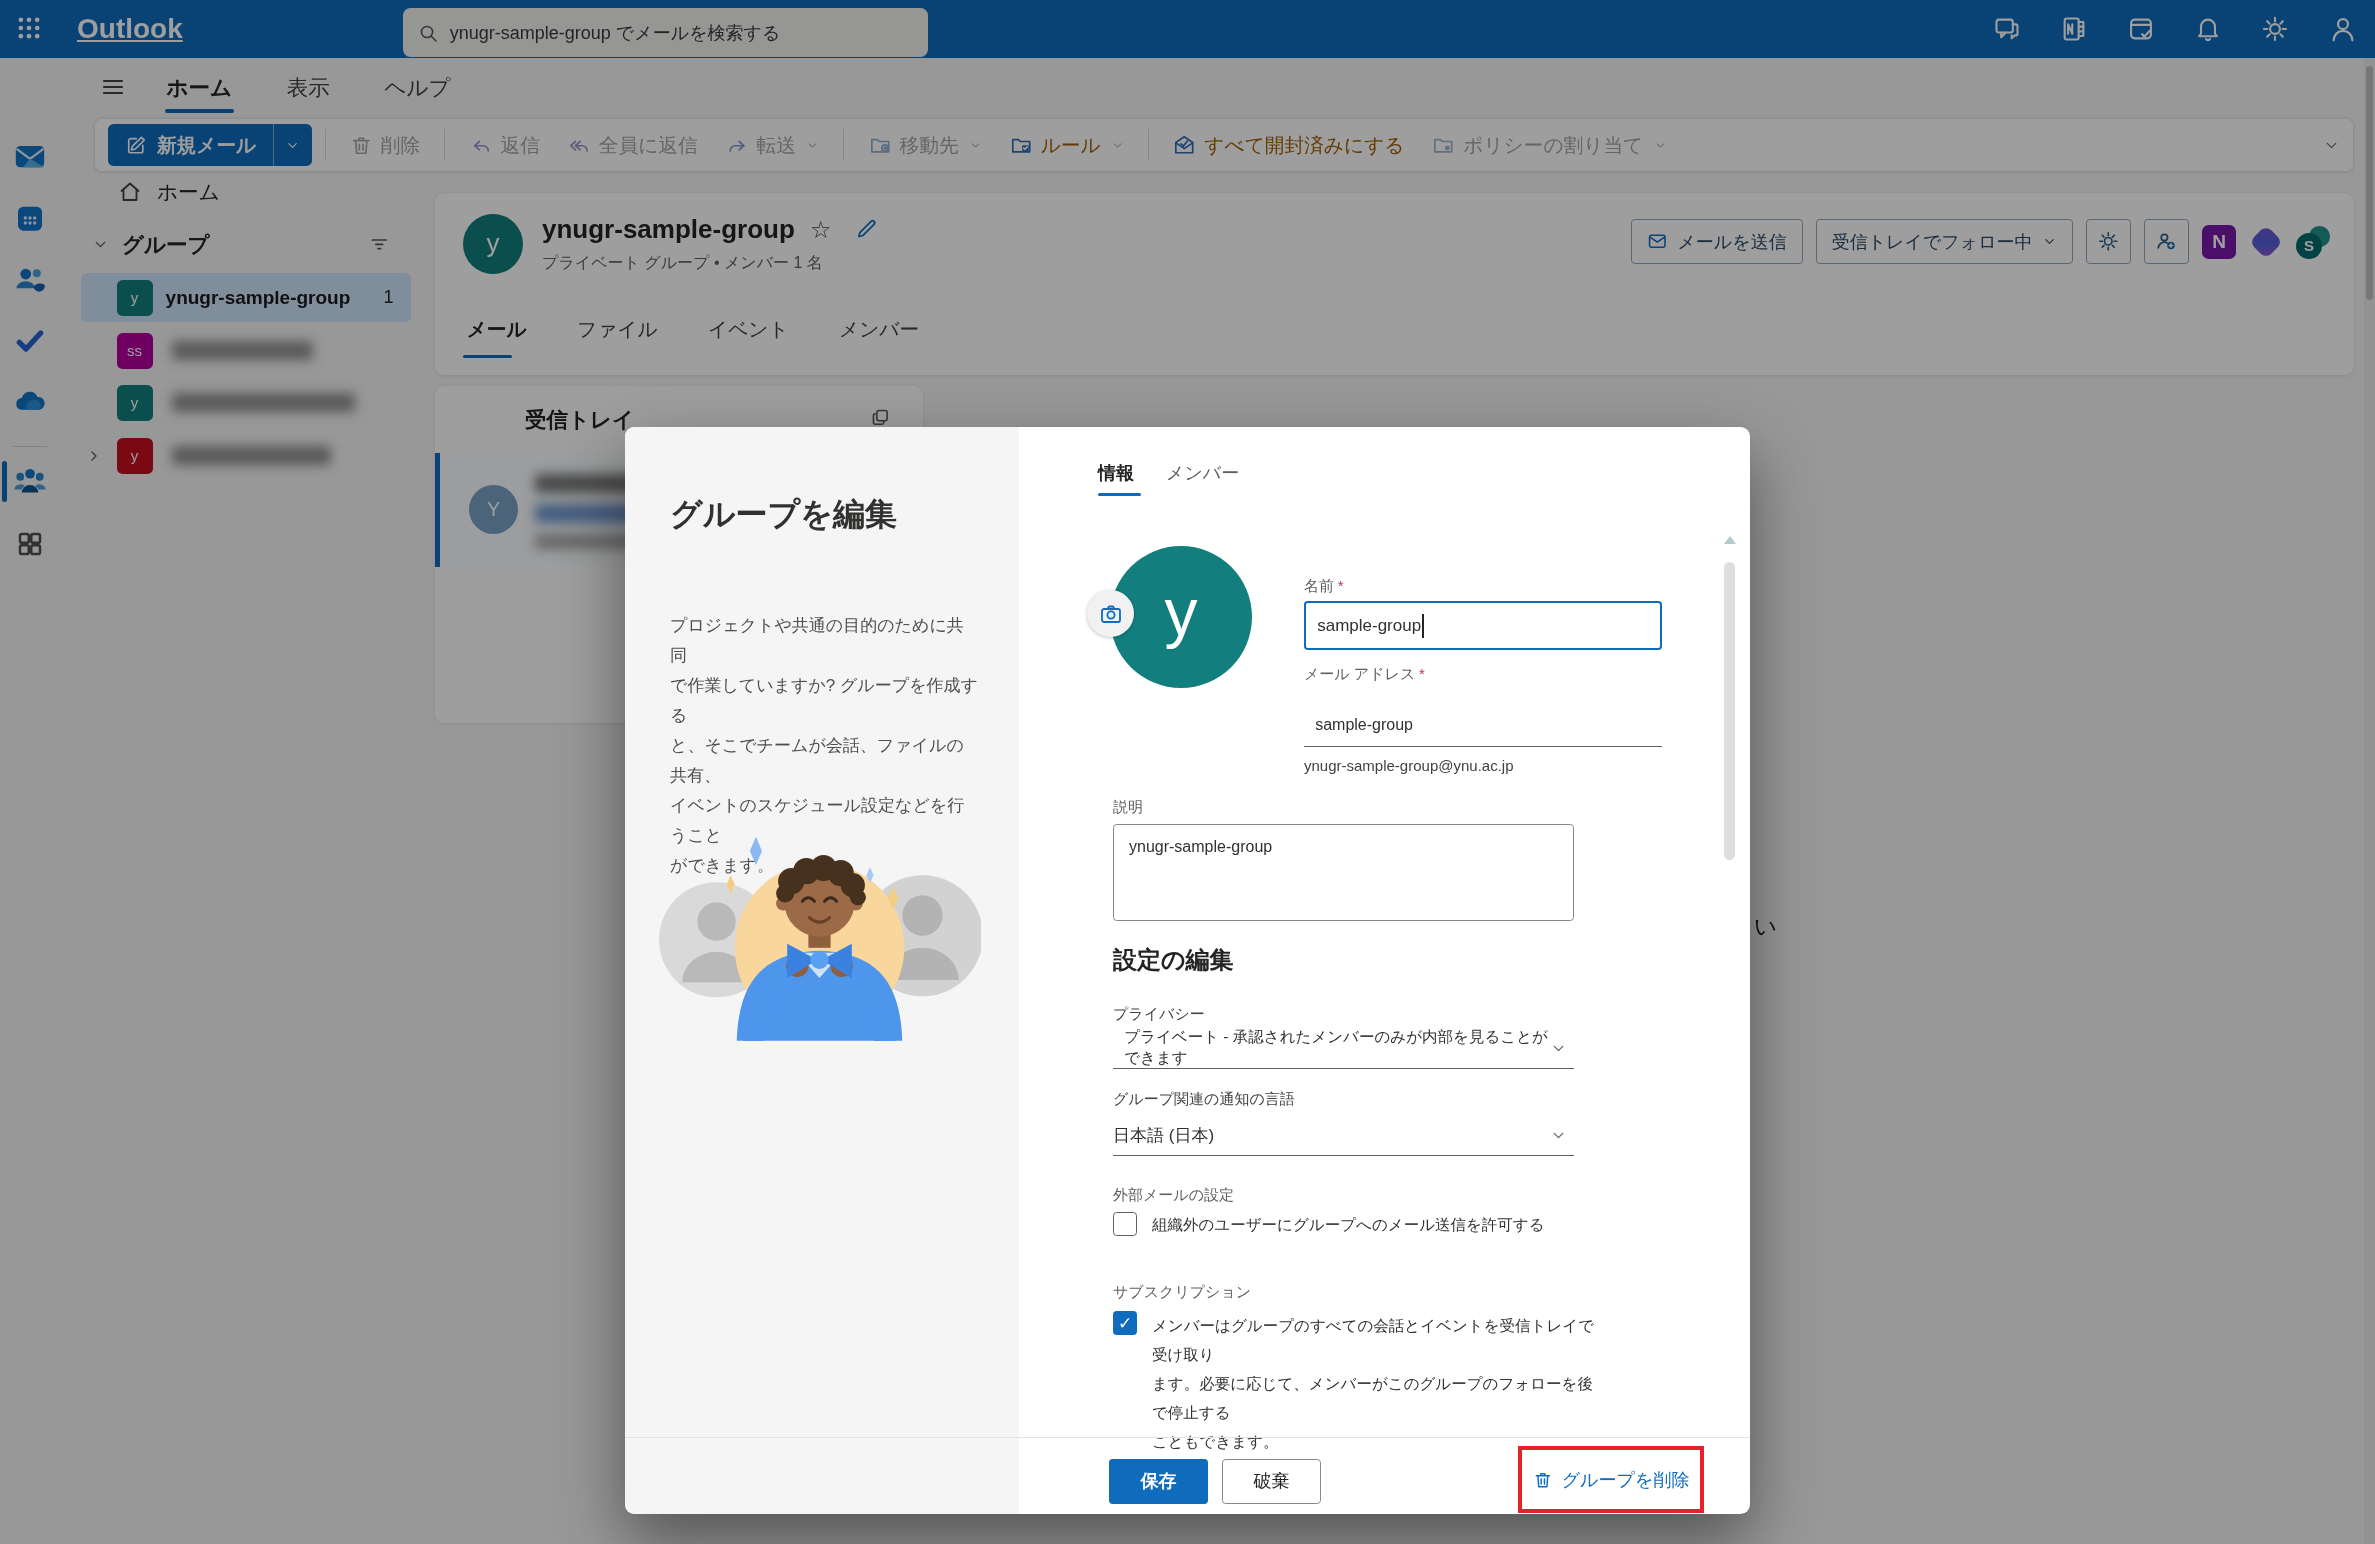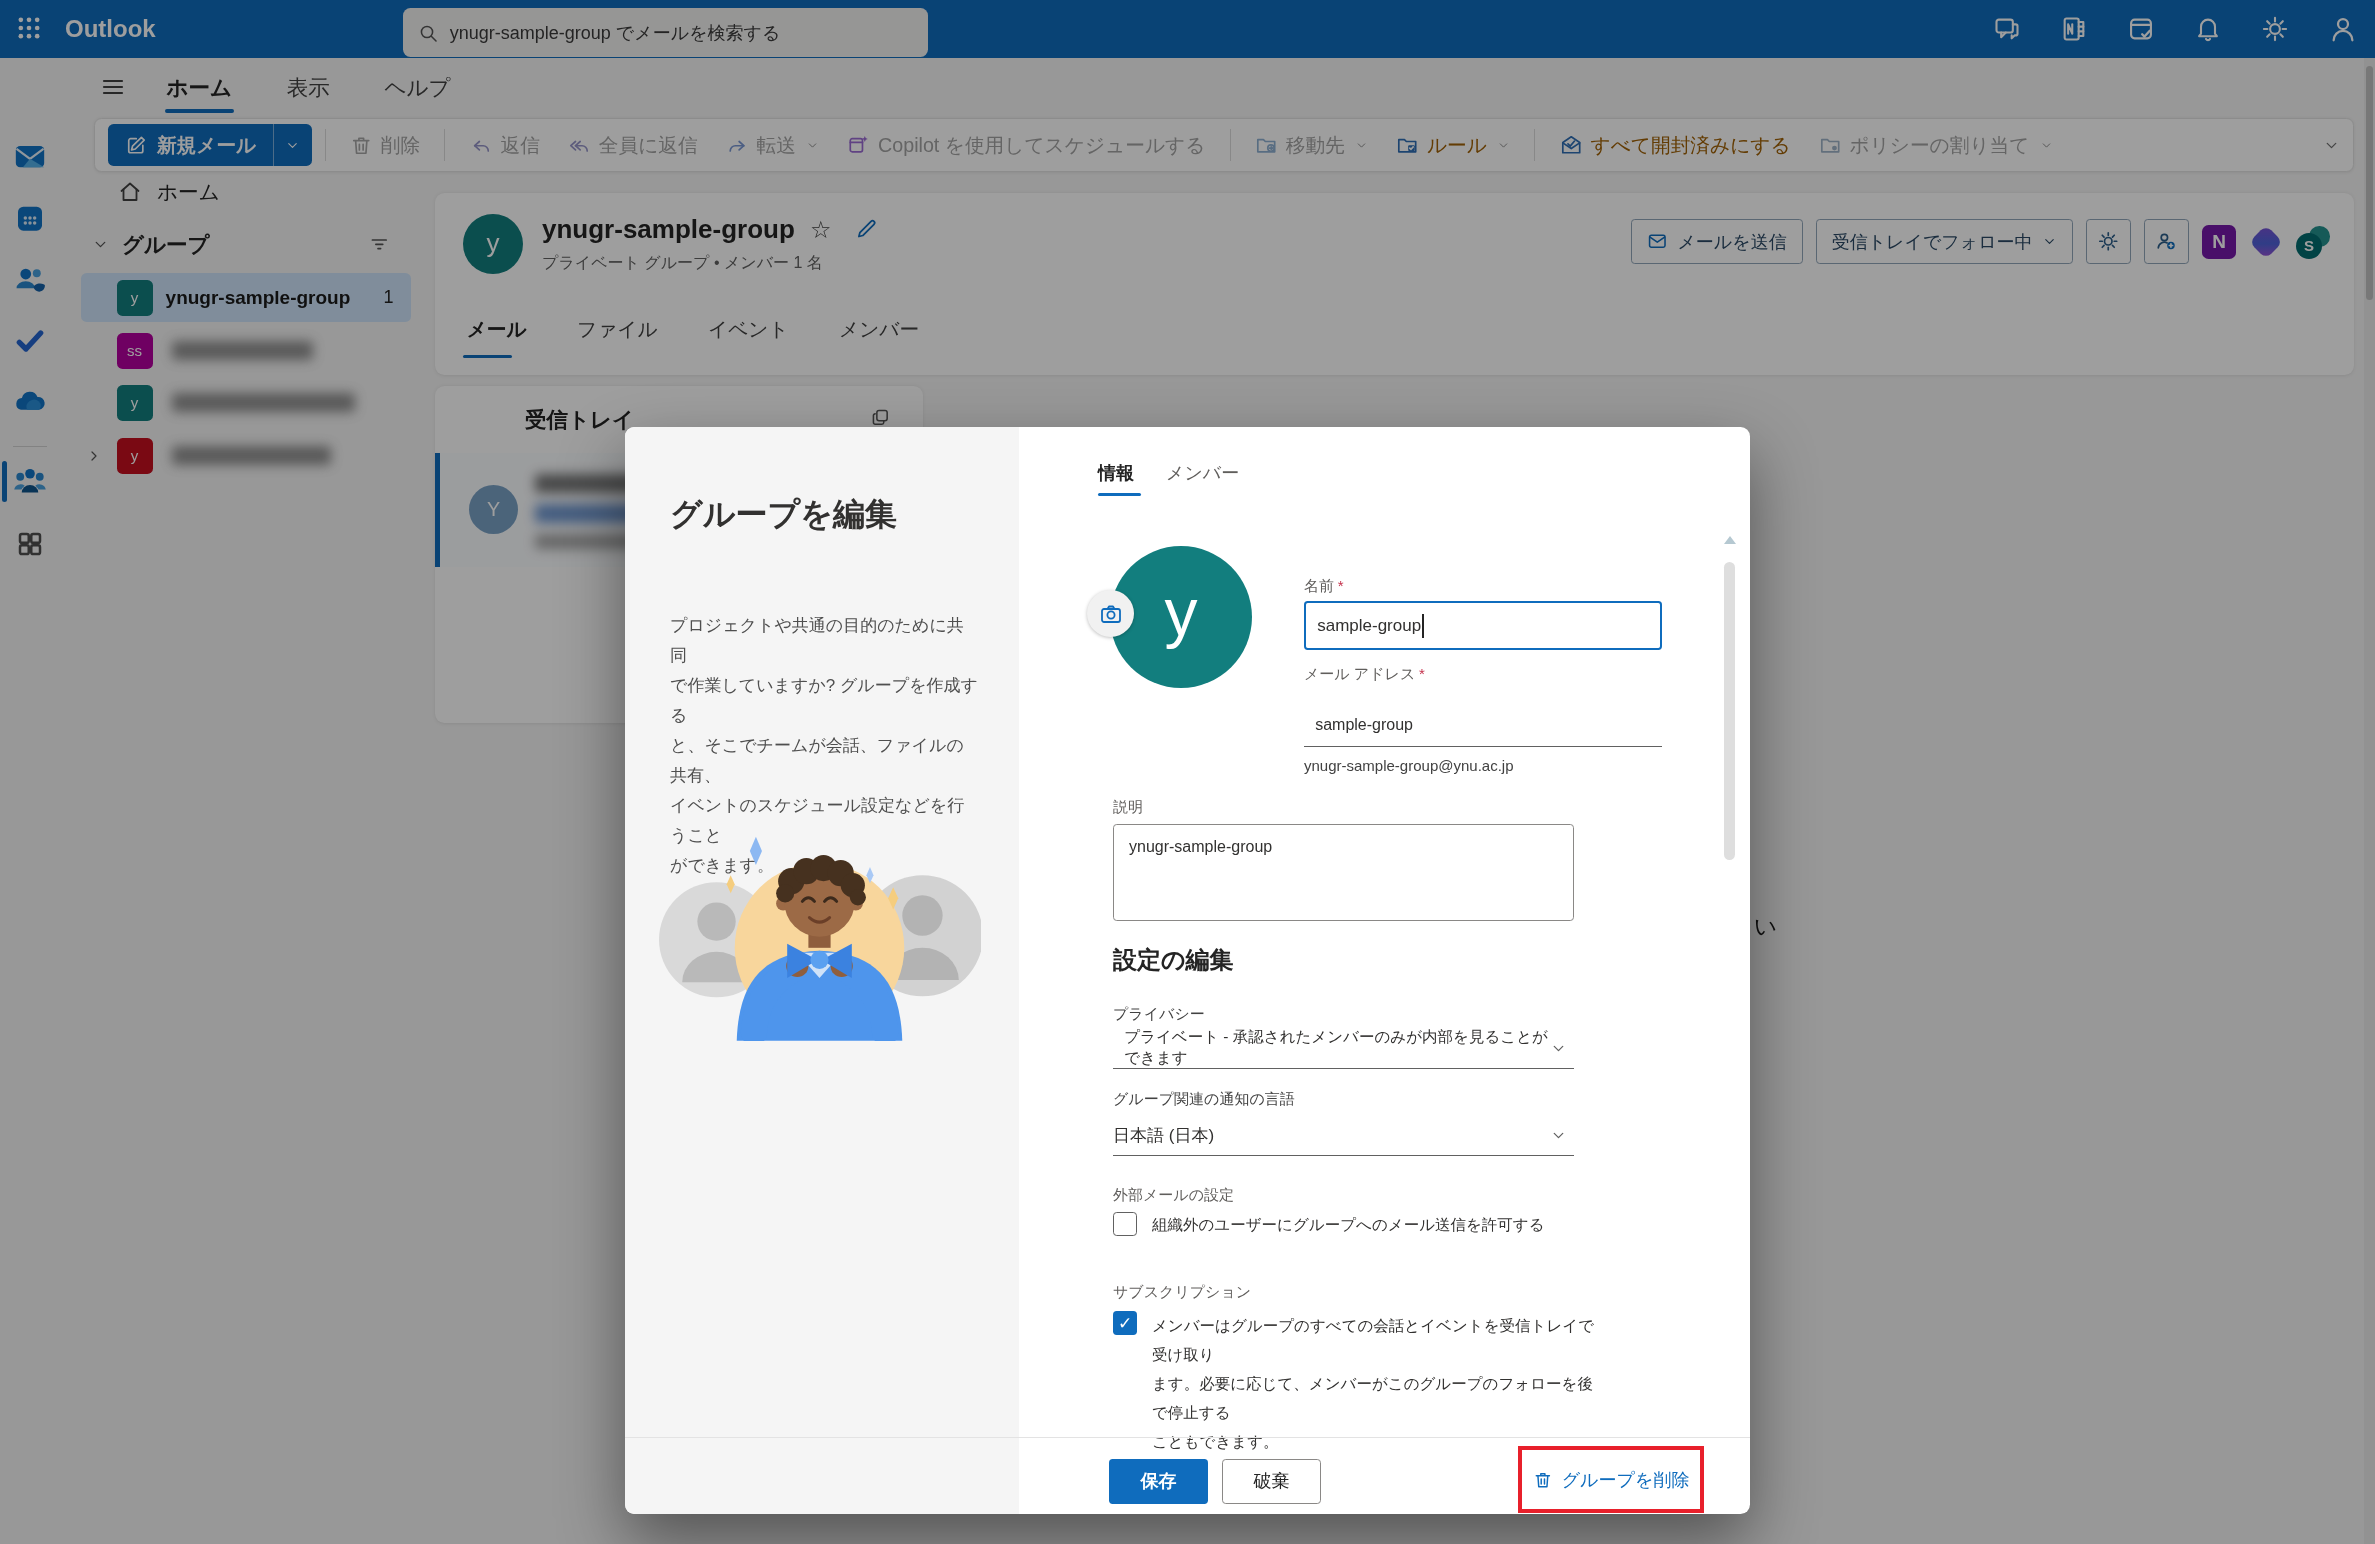--- a/index.html
+++ b/index.html
@@ -5,21 +5,21 @@
   * { margin:0; padding:0; box-sizing:border-box; }
   html,body { background:#222; }
   body { font-family:"Liberation Sans","DejaVu Sans",sans-serif; }
   #app { position:relative; width:2375px; height:1544px; background:#f5f5f5; overflow:hidden; }
   .abs { position:absolute; }
   .flex { display:flex; align-items:center; }
   .ic { stroke:currentColor; fill:none; stroke-width:1.8; stroke-linecap:round; stroke-linejoin:round; }
 
   
   .top-header { position:absolute; left:0; top:0; width:2375px; height:58px; background:#0f6cbd; display:flex; align-items:center; z-index:5; }
-  .brand { color:#fff; font-size:24px; font-weight:bold; margin-left:22px; }
+  .brand { color:#fff; font-size:28px; font-weight:bold; margin-left:34px;text-decoration:underline; }
   .searchbox { position:absolute; left:403px; top:8.4px; width:525px; height:49px; background:#f3f2f1; border-radius:7.5px; display:flex; align-items:center; padding:0 15px; gap:11.2px; color:#424242; }
   .searchbox span { font-size:18px; color:#3b3b3b; white-space:nowrap; }
   .top-icons { position:absolute; right:17px; top:0; height:58px; display:flex; align-items:center; gap:39px; color:#fff; }
 
   
   .nav { position:absolute; left:60px; top:58px; right:0; height:58px; display:flex; align-items:center; }
   .nav-tab { position:relative; font-size:21.5px; color:#424242; padding:13px 9.4px; cursor:pointer; }
   .nav-tab.active { color:#242424; font-weight:bold; }
   .nav-tab.active::after { content:""; position:absolute; left:7.5px; right:7.5px; bottom:1.9px; height:3.7px; border-radius:1.9px; background:#0f6cbd; }
 
@@ -224,30 +224,20 @@
           <svg class="ic" width="22.5" height="22.5" viewBox="0 0 24 24">
             <path d="M14 8 l5 4.5 -5 4.5"></path>
             <path d="M19 12.5 h-9 a5.5 5.5 0 0 0 -5.5 5.5"></path>
           </svg>
         </span>
       <span>転送</span>
       <span class="chev-sm"><svg class="ic" width="13" height="13" viewBox="0 0 24 24">
             <path d="M6 9 l6 6 6 -6"></path>
           </svg></span>
     </div>
-    <div class="tb-item disabled">
-      <span style="display:flex;color:#9b6bd3">
-          <svg class="ic" width="22.5" height="22.5" viewBox="0 0 24 24">
-            <rect x="3.5" y="5" width="13" height="14" rx="2"></rect>
-            <path d="M3.5 9 h13"></path>
-            <path d="M19 2 l.9 2.3 L22.2 5.2 20 6.2 19 8.5 18 6.2 15.8 5.2 18.1 4.3 Z" fill="#9b6bd3" stroke="none"></path>
-          </svg>
-        </span>
-      <span>Copilot を使用してスケジュールする</span>
-    </div>
     <div class="tb-divider"></div>
     <div class="tb-item disabled">
       <span style="display:flex;color:#8fb0d2">
           <svg class="ic" width="22.5" height="22.5" viewBox="0 0 24 24">
             <path d="M3 6 h6 l2 2 h10 v11 H3 Z"></path>
             <circle cx="17" cy="15" r="3.4"></circle>
             <path d="M15.5 15 h3 M17.3 13.7 l1.3 1.3 -1.3 1.3"></path>
           </svg>
         </span>
       <span>移動先</span>

